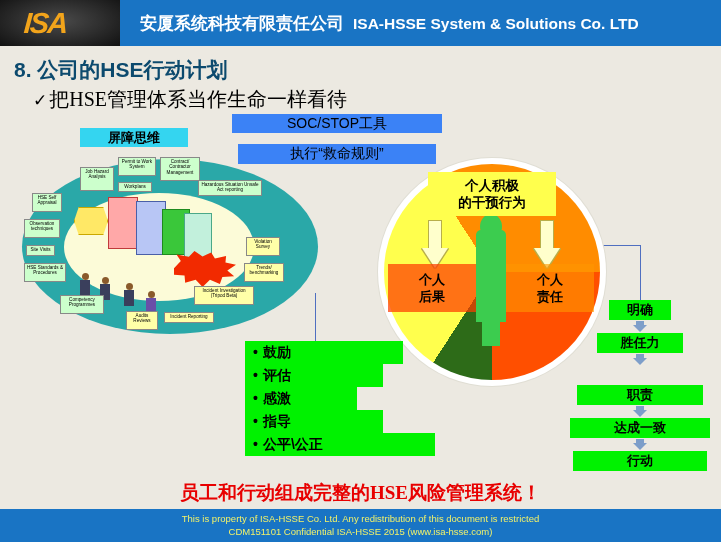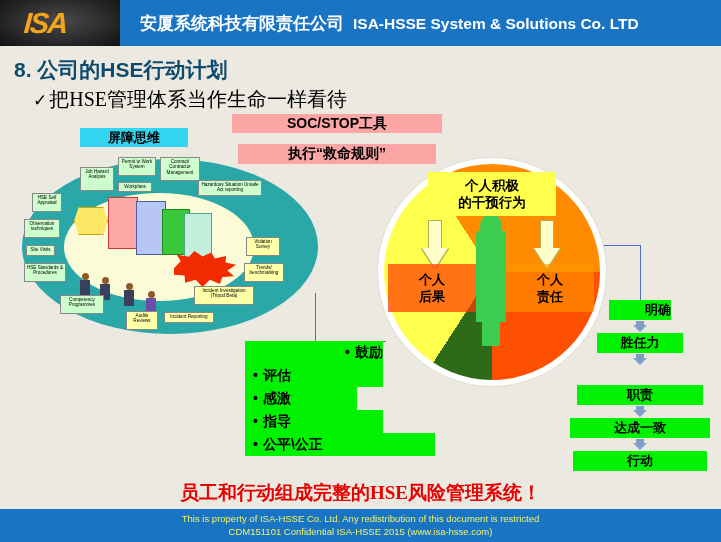--- a/index.html
+++ b/index.html
@@ -20,21 +20,21 @@
   .hdr-title .en{font-size:15.5px;margin-left:9px;}
 
   
   .slide-title{position:absolute;left:14px;top:56px;font-size:21px;font-weight:bold;color:#0c4a6e;
     white-space:nowrap;}
   .slide-sub{position:absolute;left:33px;top:86px;font-size:20px;color:#000;white-space:nowrap;
     font-family:"Liberation Serif",serif;}
   .slide-sub .ck{font-family:"DejaVu Sans",sans-serif;font-size:17px;margin-right:2px;}
 
   
-  .gbox{position:absolute;background:#fca5a5;color:#000;font-weight:bold;
+  .gbox{position:absolute;background:#3b82f6;color:#000;font-weight:normal;
         display:flex;align-items:center;justify-content:center;white-space:nowrap;}
   .cyanbox{position:absolute;background:#34d5f0;color:#000;font-weight:bold;
         display:flex;align-items:center;justify-content:center;white-space:nowrap;font-size:13px;}
 
   #soc{left:232px;top:114px;width:210px;height:19px;font-size:14px;}
   #rules{left:238px;top:144px;width:198px;height:20px;font-size:14px;}
   #barrier{left:80px;top:128px;width:108px;height:19px;}
 
   
   #barrier-diagram{position:absolute;left:22px;top:155px;width:296px;height:190px;}
@@ -85,21 +85,21 @@
       border-top:20px solid #ffffcc;
       filter:drop-shadow(0 1px 0 #b8ae4a) drop-shadow(1px 0 0 #b8ae4a) drop-shadow(-1px 0 0 #b8ae4a);}
   #arrow-l{left:44px;top:62px;}
   #arrow-r{left:156px;top:62px;}
 
   
   #bullets{position:absolute;left:245px;top:341px;width:190px;}
   .blt{position:relative;background:#00f200;color:#000;font-weight:bold;font-size:14px;
       height:23px;line-height:23px;padding-left:8px;box-sizing:border-box;white-space:nowrap;}
   .blt::before{content:"\2022";margin-right:5px;}
-  .blt.w1{width:138px;text-align:right;}
+  .blt.w1{width:158px;}
   .blt.w2{width:138px;}
   .blt.w3{width:112px;}
   .blt.w4{width:138px;}
   .blt.w5{width:190px;}
 
   
   #flow{position:absolute;left:564px;top:300px;width:152px;}
   .fbox{position:relative;background:#00f200;color:#000;font-weight:bold;font-size:13px;
       height:20px;line-height:20px;text-align:center;margin:0 auto;white-space:nowrap;}
   .farrow{position:relative;width:14px;height:11px;margin:1px auto;}
@@ -220,21 +220,21 @@
 
   <div id="bullets">
     <div class="blt w1">鼓励</div>
     <div class="blt w2">评估</div>
     <div class="blt w3">感激</div>
     <div class="blt w4">指导</div>
     <div class="blt w5">公平\公正</div>
   </div>
 
   <div id="flow">
-    <div class="fbox" style="width:62px;text-align:right;">明确</div>
+    <div class="fbox" style="width:62px;">明确</div>
     <div class="farrow">
         <div class="fs"></div>
         <div class="ft"></div>
       </div>
     <div class="fbox" style="width:86px;">胜任力</div>
     <div class="farrow">
         <div class="fs"></div>
         <div class="ft"></div>
       </div>
     <div class="fbox" style="width:126px;margin-top:20px;">职责</div>

